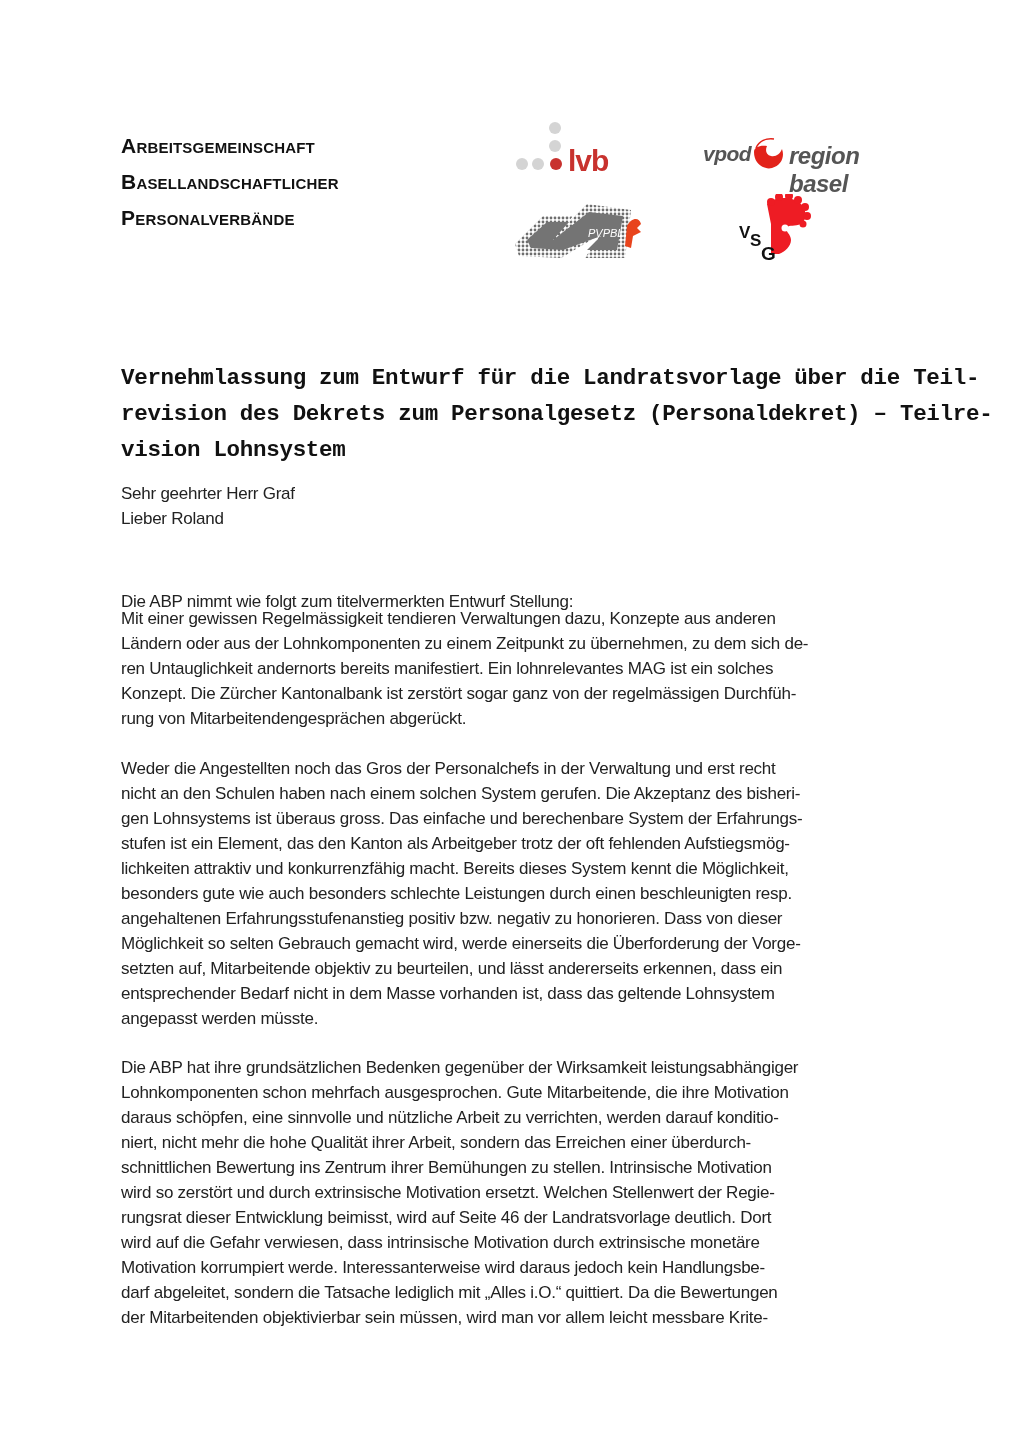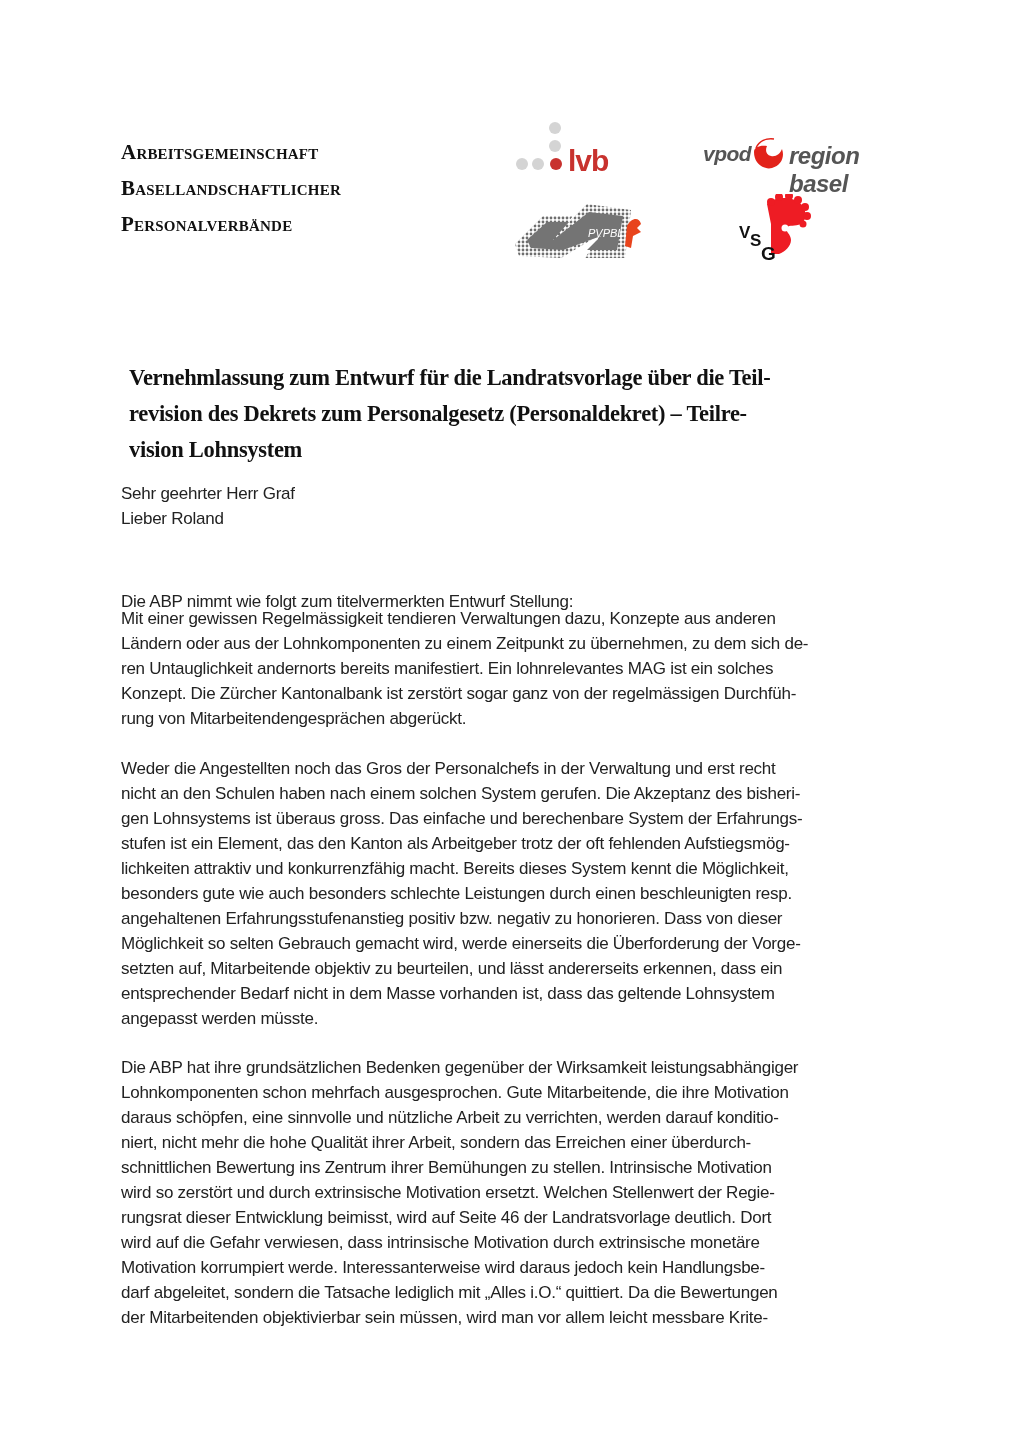--- a/index.html
+++ b/index.html
@@ -1,26 +1,26 @@
 <!DOCTYPE html>
 <html><head>
 <meta charset="utf-8">
 <style>
   html, body { margin: 0; padding: 0; background: #ffffff; }
   body { width: 1012px; height: 1432px; position: relative; overflow: hidden;
          font-family: "Liberation Sans", "DejaVu Sans", sans-serif; color: #1a1a1a; }
   .org-name { position: absolute; left: 121px; top: 128px; font-weight: bold;
               font-family: "Liberation Sans", sans-serif; color: #111; }
-  .org-line { height: 36px; line-height: 48px; font-size: 15px; letter-spacing: 0.2px; font-family: Liberation Serif, serif; }
+  .org-line { height: 36px; line-height: 36px; font-size: 15px; letter-spacing: 0.2px; }
   .org-line .cap { font-size: 21px; }
   .logos { position: absolute; left: 505px; top: 118px; width: 400px; height: 150px; }
   .logo { position: absolute; }
-  .title { position: absolute; left: 129px; top: 360px; width: 770px;
+  .title { position: absolute; left: 121px; top: 360px; width: 770px;
            font-size: 22.5px; font-weight: bold; line-height: 36px; color: #111;
-           font-family: Liberation Serif, serif; letter-spacing: -0.3px; }
+           font-family: Liberation Mono, monospace; letter-spacing: -0.3px; }
   .title div { white-space: nowrap; }
   .body-block { position: absolute; left: 121px; width: 780px; font-size: 17px;
                 line-height: 25px; color: #222; font-family: "Liberation Sans", sans-serif;
                 letter-spacing: -0.25px; }
   .body-block div { white-space: nowrap; }
 </style>
 </head>
 <body>
 
 <div class="org-name">

